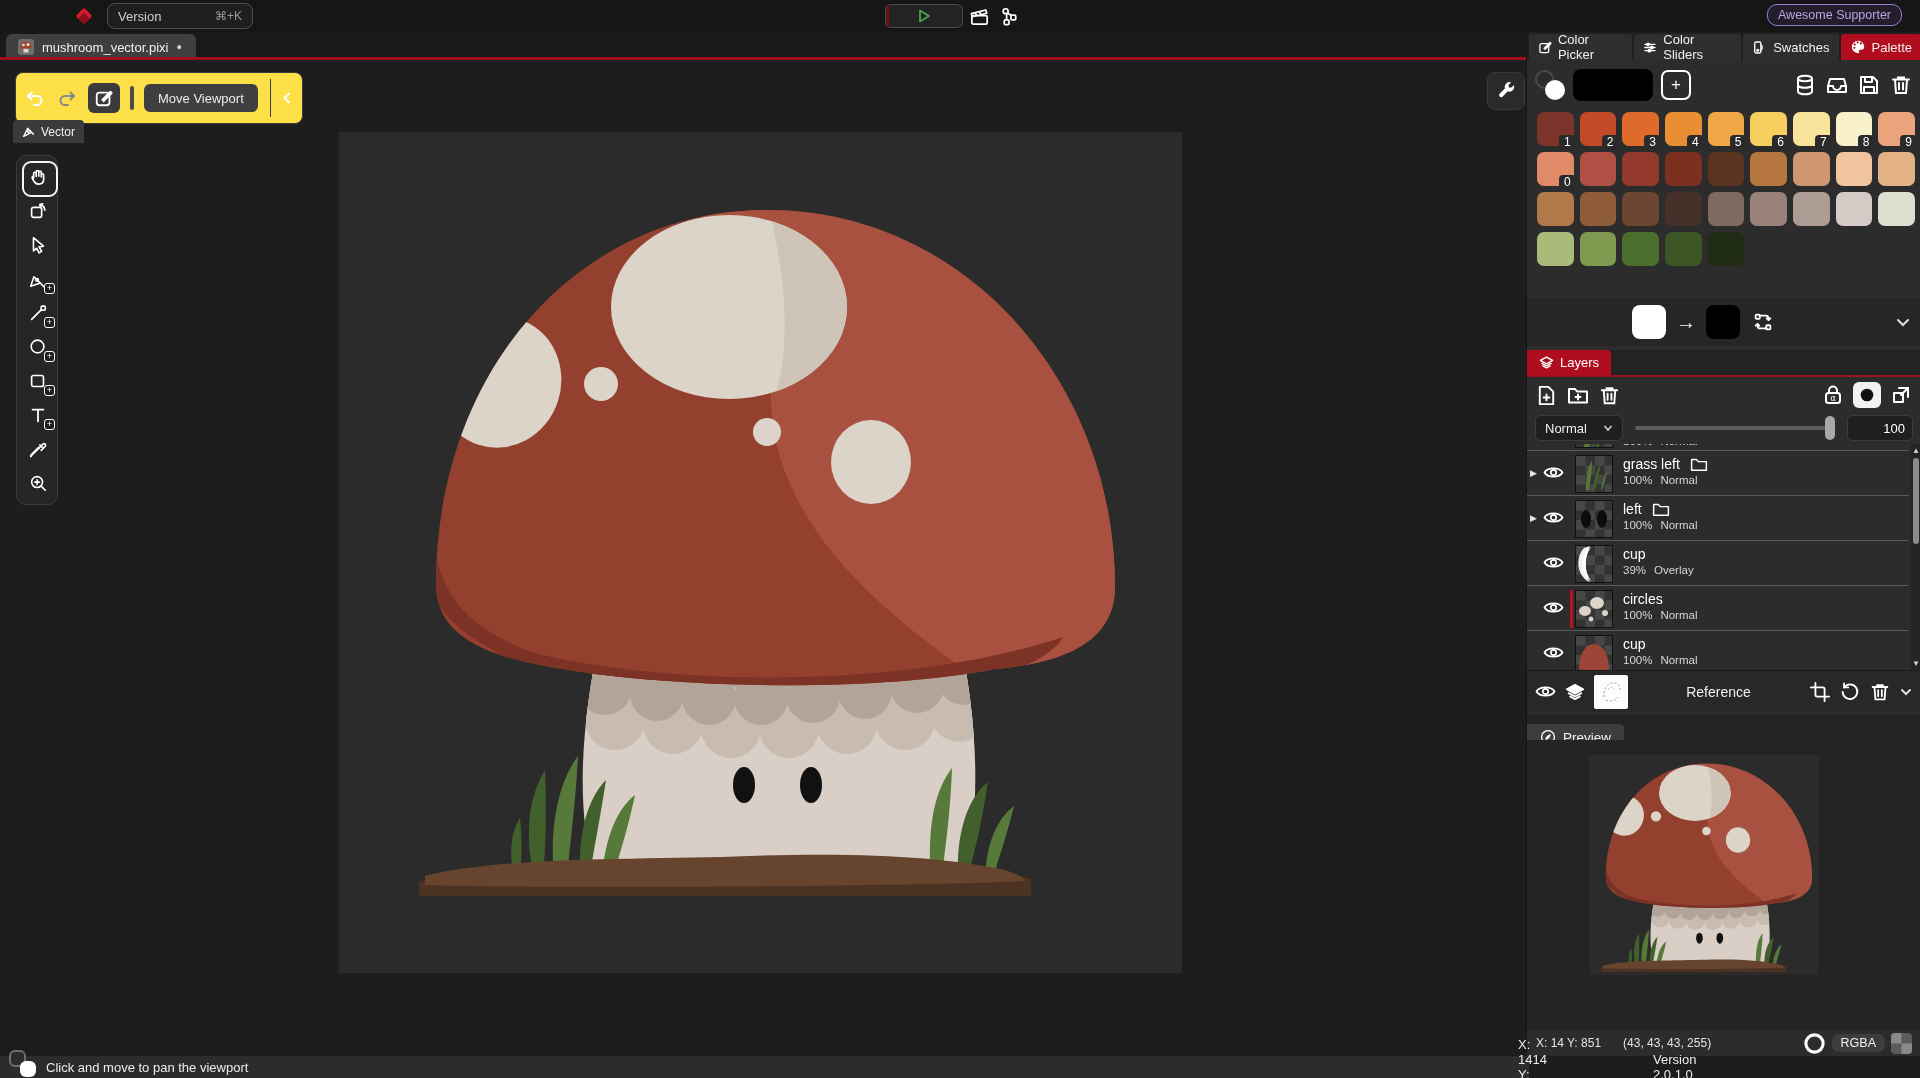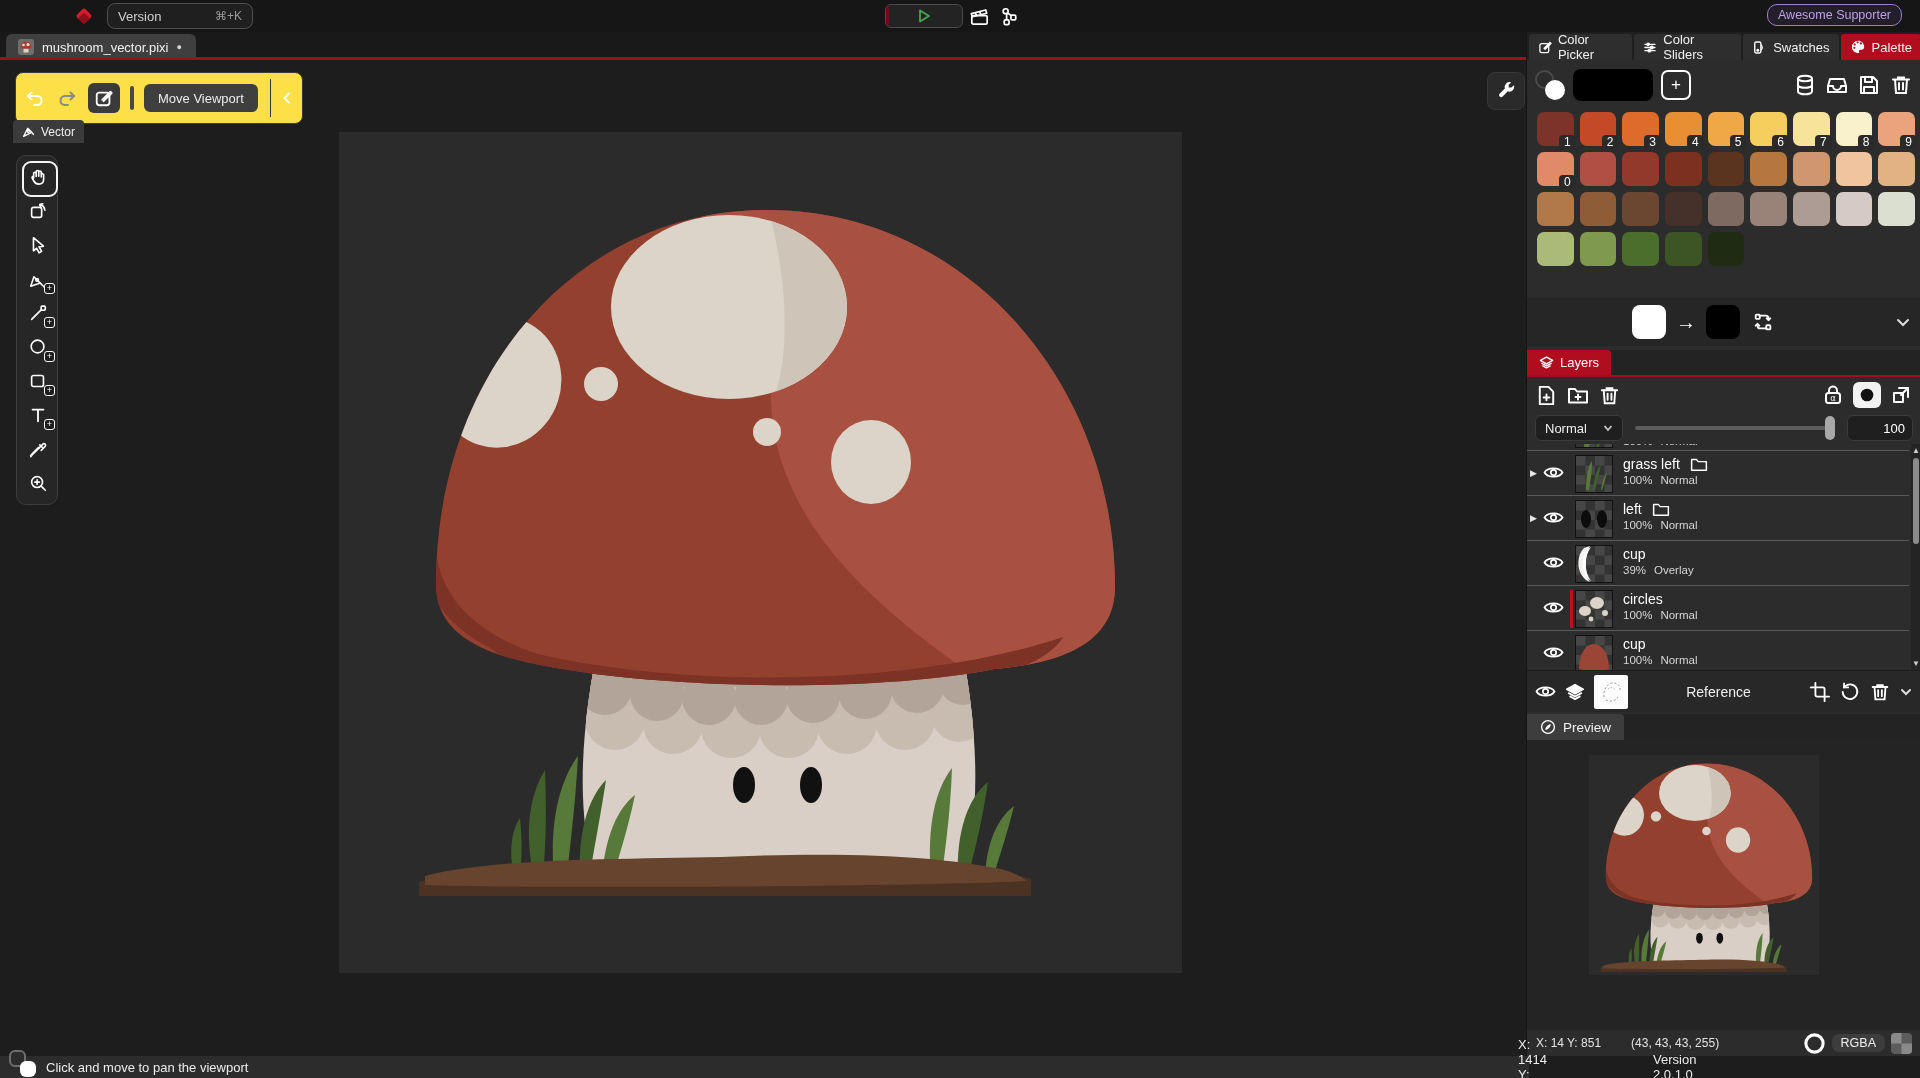--- a/index.html
+++ b/index.html
@@ -74,21 +74,21 @@
   .lname { font-size:14px; color:#fff; display:flex; align-items:center; gap:10px; }
   .lsub { font-size:11.5px; color:#d6d6d6; margin-top:2px; display:flex; gap:8px; }
   .lscroll { position:absolute; right:0; top:0; width:10px; height:226px; background:#242424; }
   .lscroll .thumbbar { position:absolute; left:2px; top:14px; width:6px; height:86px; background:#8b8b8b; border-radius:3px; }
   .lscroll .arr { position:absolute; left:0; width:10px; color:#cfcfcf; font-size:8px; text-align:center; }
 
   .refbar { position:absolute; left:0; top:638px; width:394px; height:42px; background:#282828; border-top:1px solid #1c1c1c; display:flex; align-items:center; padding:0 8px; gap:8px; }
   .reflabel { flex:1; text-align:center; font-size:14px; color:#efefef; }
 
   .prevtabrow { position:absolute; left:0; top:682px; width:394px; height:26px; background:#232323; }
-  .prevtab { position:absolute; left:0; top:0; height:26px; background:#3d3d3d; border-radius:0 4px 0 0; display:flex; align-items:center; gap:7px; padding:0 13px; font-size:13.5px; color:#f2f2f2; }
+  .prevtab { position:absolute; left:0; top:10px; height:26px; background:#3d3d3d; border-radius:0 4px 0 0; display:flex; align-items:center; gap:7px; padding:0 13px; font-size:13.5px; color:#f2f2f2; }
   .prevarea { position:absolute; left:0; top:708px; width:394px; height:290px; background:#242424; }
   .prevcanvas { position:absolute; left:62px; top:15px; width:230px; height:220px; background:#2b2b2b; }
 
   .readout { position:absolute; left:0; top:998px; width:394px; height:26px; background:#2c2c2c; display:flex; align-items:center; padding:0 9px; gap:6px; font-size:12px; color:#e3e3e3; }
   .rgbapill { background:#3d3d3d; border-radius:7px; padding:2px 9px; font-size:12.5px; color:#f0f0f0; }
 
   
   .statusbar { position:absolute; left:0; top:1056px; width:1529px; height:22px; background:#2c2c2c; display:flex; align-items:center; font-size:13px; color:#ececec; }
 </style>
 </head>
@@ -777,21 +777,21 @@
     <div class="prevcanvas">
       <svg width="230" height="220" viewBox="60 50 720 724">
           <use href="#mushroom-art"></use>
         </svg>
     </div>
   </div>
 
   <div class="readout">
     <span>X: 14</span>
     <span style="margin-left:-3px">Y: 851</span>
-    <span style="margin-left:24px">(43, 43, 43, 255)</span>
+    <span style="margin-left:16px">(43, 43, 43, 255)</span>
     <span style="flex:1"></span>
     <svg width="23" height="23" viewBox="0 0 24 24">
         <circle cx="12" cy="12" r="9" fill="none" stroke="#fff" stroke-width="3.2"></circle>
       </svg>
     <span class="rgbapill">RGBA</span>
     <svg width="21" height="21" viewBox="0 0 21 21">
         <rect width="21" height="21" rx="4" fill="#5c5c5c"></rect>
         <path d="M0,10.5 H10.5 V0 H4 A4,4 0 0 0 0,4 Z M10.5,10.5 V21 H17 A4,4 0 0 0 21,17 V10.5 Z" fill="#8a8a8a"></path>
       </svg>
   </div>

